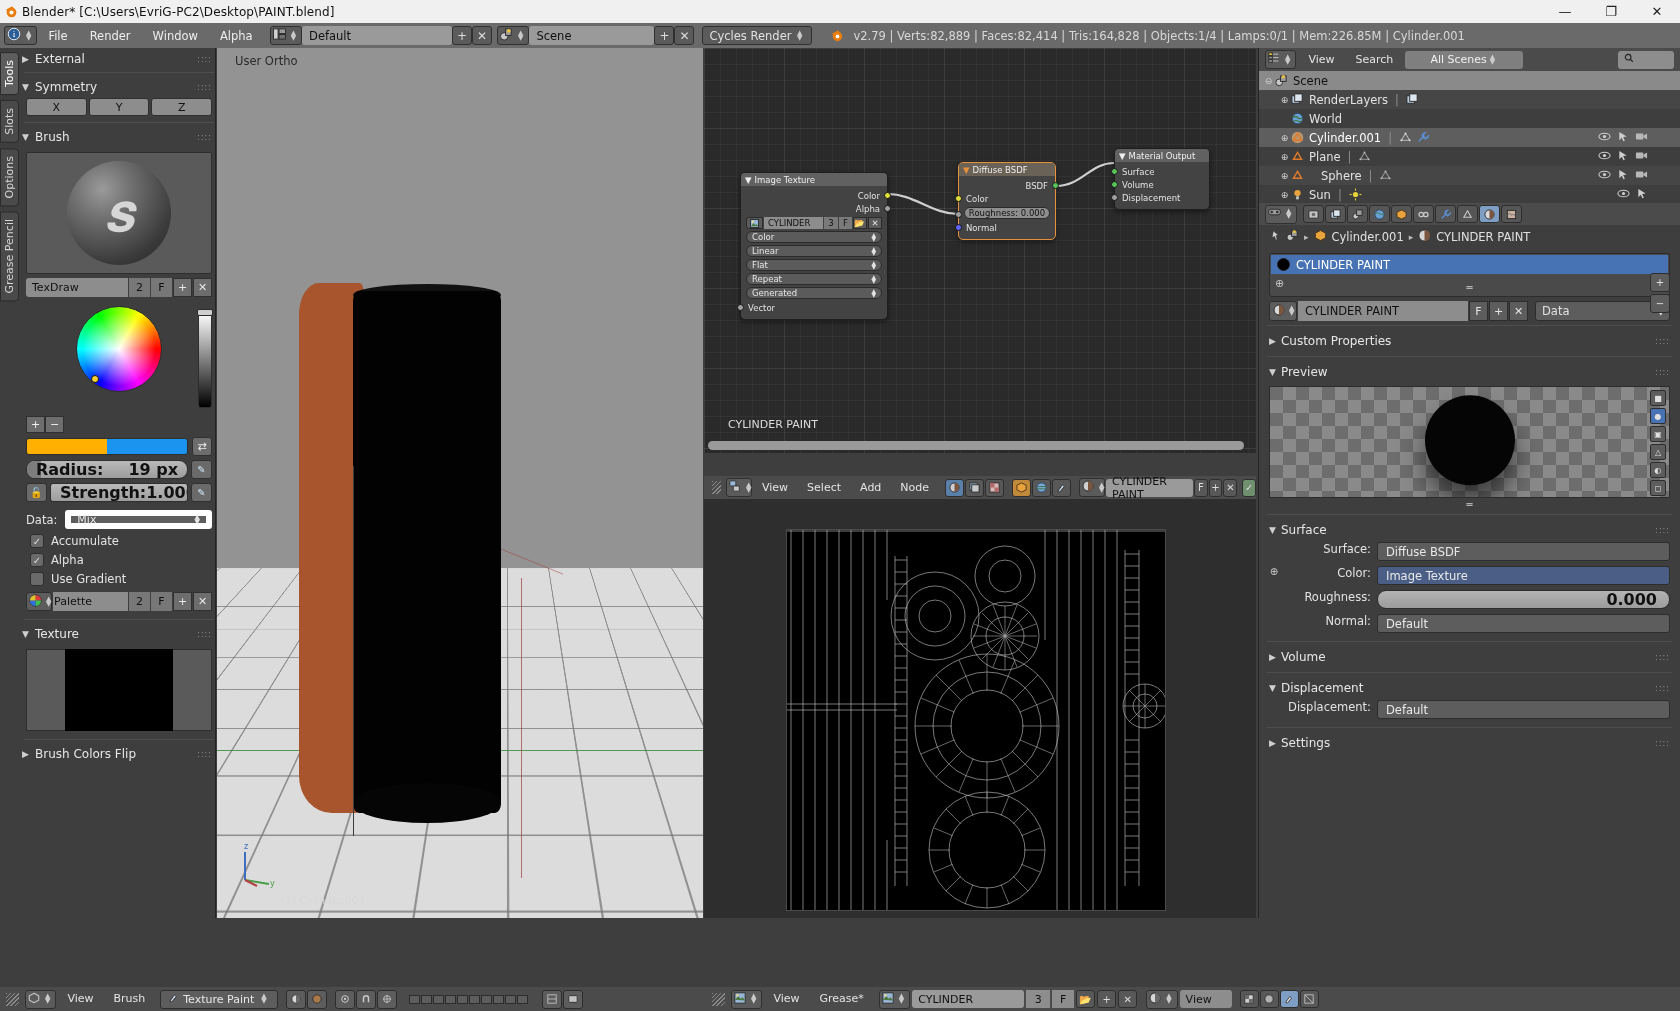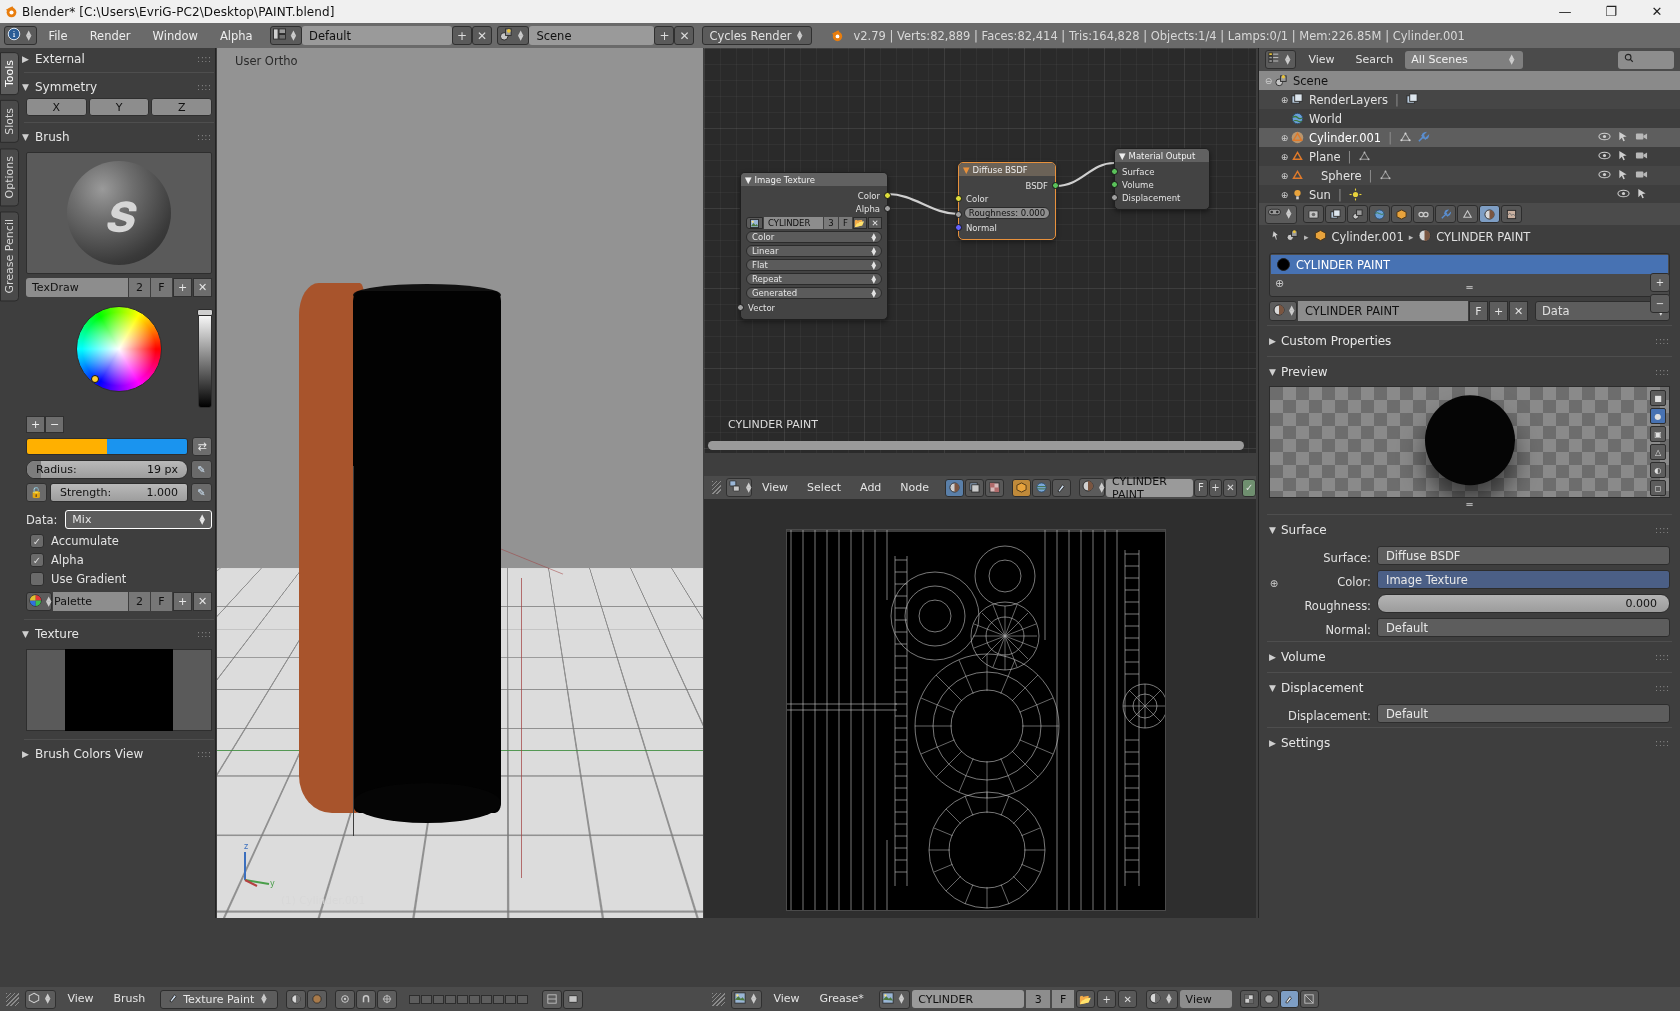--- a/index.html
+++ b/index.html
@@ -100,31 +100,31 @@
   .pmrow{ display:flex; gap:0; padding:4px 4px 0 4px;}
   .pm{ width:19px;height:17px;background:#6d6d6d;border:1px solid #303030;display:flex;align-items:center;justify-content:center;color:#eee;font-size:11px;}
   .swrow{ display:flex; align-items:center; gap:4px; padding:4px 4px 0 4px;}
   .sw{ flex:1; height:17px; display:flex; border:1px solid #2e2e2e; border-radius:3px; overflow:hidden;}
   .sw .a{ flex:1; background:#ffb000;}
   .sw .b{ flex:1; background:#1a94ef;}
   .swapbtn{ width:20px;height:19px;background:#6d6d6d;border:1px solid #303030;border-radius:3px;display:flex;align-items:center;justify-content:center;color:#e8e8e8;font-size:11px;}
   .sldrow{ display:flex; align-items:center; gap:3px; padding:4px 4px 0 4px;}
   .slider{
     flex:1; height:19px; border-radius:9px; border:1px solid #2e2e2e;
-    background:linear-gradient(#b9b9b9,#9d9d9d); color:#111; font-size:11px;
-    display:flex; align-items:center; justify-content:space-between; padding:0 9px; position:relative; overflow:hidden;
+    background:linear-gradient(#b9b9b9,#9d9d9d); color:#111; font-size:16px;
+    display:flex; align-items:center; justify-content:space-between; padding:0 9px; position:relative; overflow:hidden;font-weight:bold;
   }
   .slider .fill{ position:absolute; left:0; top:0; bottom:0; background:#7d7d7d;}
   .slider span{ position:relative; z-index:2;}
   .lockbtn{ width:21px;height:19px;background:#6a6a6a;border:1px solid #303030;border-radius:3px;display:flex;align-items:center;justify-content:center;font-size:10px;color:#ddd;}
   .animbtn{ width:21px;height:19px;background:#6a6a6a;border:1px solid #303030;border-radius:3px;display:flex;align-items:center;justify-content:center;font-size:10px;color:#cfe3f5;}
   .blendrow{ display:flex; align-items:center; gap:8px; padding:8px 4px 0 4px;}
   .blendlab{ font-size:11.5px; color:#e4e4e4;}
   .dropdown{
-    flex:1; height:19px; background:#5d5d5d; border:1px solid #ffffff; border-radius:3px;
+    flex:1; height:19px; background:#5d5d5d; border:6px solid #ffffff; border-radius:3px;
     display:flex; align-items:center; padding:0 6px; font-size:11px; color:#e6e6e6;
   }
   .dropdown .car{ margin-left:auto; font-size:7px; line-height:5px; display:flex;flex-direction:column;}
   .chkrow{ display:flex; align-items:center; gap:7px; padding:5px 4px 0 8px;}
   .chk{ width:14px;height:14px;background:#6a6a6a;border:1px solid #2e2e2e;border-radius:3px; display:flex;align-items:center;justify-content:center;color:#ddd;font-size:10px;}
   .chklab{ font-size:11.5px; color:#e4e4e4;}
   .palrow{ display:flex; gap:1px; padding:6px 4px 0 4px; align-items:center;}
   .palicon{ width:26px;height:19px;background:#5d5d5d;border:1px solid #2e2e2e;border-radius:3px;display:flex;align-items:center;gap:1px;padding-left:2px;}
   .tex-prev{ margin:4px; height:82px; background:#5a5a5a; border:1px solid #2e2e2e; display:flex;align-items:center;justify-content:center;}
   .tex-prev .blk{ width:108px; height:82px; background:#000;}
@@ -278,21 +278,21 @@
   .preview-sphere{
     position:absolute; left:50%; top:50%; transform:translate(-50%,-52%);
     width:90px;height:90px;border-radius:50%; background:#050505;
     box-shadow:0 18px 26px rgba(0,0,0,.55);
   }
   .prevtools{
     position:absolute; right:3px; top:3px; width:16px; display:flex; flex-direction:column; gap:2px;
   }
   .prevtool{ width:16px;height:16px;background:#5d5d5d;border:1px solid #2d2d2d;border-radius:2px;display:flex;align-items:center;justify-content:center;font-size:8px;}
   .prevtool.active{ background:#4772b3;}
-  .prow{ display:flex; align-items:flex-end; height:23px; margin:1px 10px; gap:6px; font-size:11.5px;}
+  .prow{ display:flex; align-items:flex-start; height:23px; margin:1px 10px; gap:6px; font-size:11.5px;}
   .plabel{ width:86px; text-align:right; color:#e2e2e2;}
   .pval{
     flex:1; height:19px; background:#5d5d5d; border:1px solid #2d2d2d; border-radius:3px;
     display:flex; align-items:center; padding:0 8px; color:#e8e8e8;
   }
   .pval.link{ background:#4b5f86; border-color:#2d2d2d;}
   .pval.slider{
     background:linear-gradient(#b4b4b4,#9c9c9c); color:#111; justify-content:flex-end; padding-right:12px; border-radius:9px;
   }
   .pdot{ width:10px; text-align:center; font-size:10px; color:#cfcfcf;}
@@ -557,21 +557,21 @@
         <span>Texture</span>
         <span class="grip">::::</span>
       </div>
       <div class="tex-prev">
         <div class="blk"></div>
       </div>
 
       <div class="hr" style="margin-top:8px"></div>
       <div class="sect">
         <span class="tri">▶</span>
-        <span>Brush Colors View</span>
+        <span>Brush Colors Flip</span>
         <span class="grip">::::</span>
       </div>
     </div>
   </div>
 
   <div class="viewport">
     <div class="vp-sky"></div>
     <div class="floor">
       <div class="floorgrid"></div>
     </div>
@@ -981,21 +981,21 @@
               <rect x="1" y="9" width="4" height="3" fill="#9a9a9a" stroke="#2b2b2b"></rect>
             </svg>
         </span>
         <span class="spin">
             <span>▲</span>
             <span>▼</span>
           </span>
       </div>
       <div class="menu">View</div>
       <div class="menu">Search</div>
-      <div class="fieldlight" style="width:118px; background:#7f7f7f; color:#f0f0f0; justify-content:space-between">
+      <div class="fieldlight" style="width:118px; background:#7f7f7f; color:#f0f0f0; justify-content:center">
         <span>All Scenes</span>
         <span class="spin">
             <span>▲</span>
             <span>▼</span>
           </span>
       </div>
       <div style="margin-left:auto;margin-right:6px;display:flex;gap:2px">
         <div class="fieldlight" style="width:56px; background:#8d8d8d">
           <span>
             <svg width="10" height="10" viewBox="0 0 12 12">

